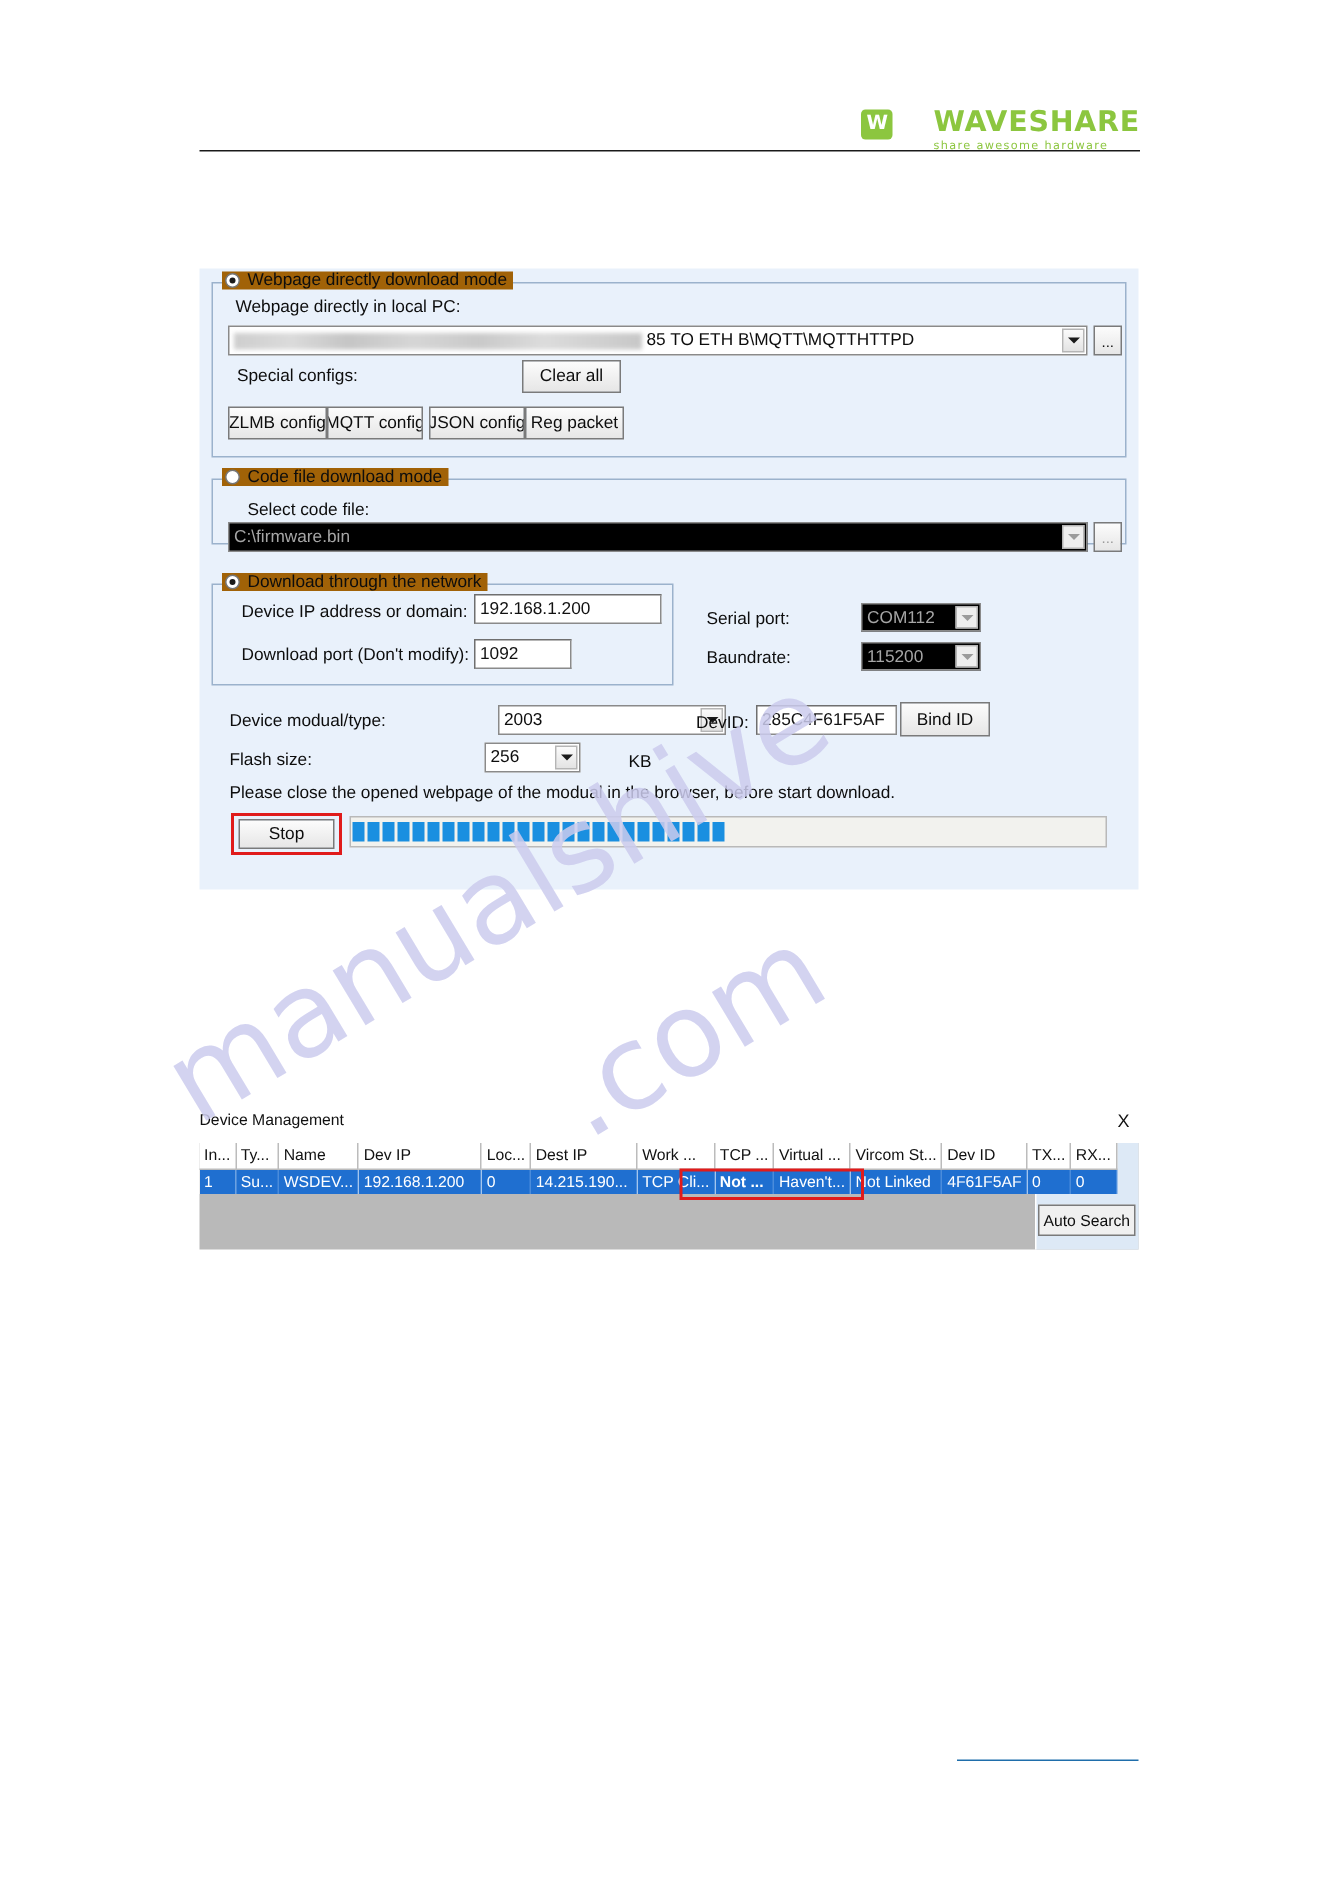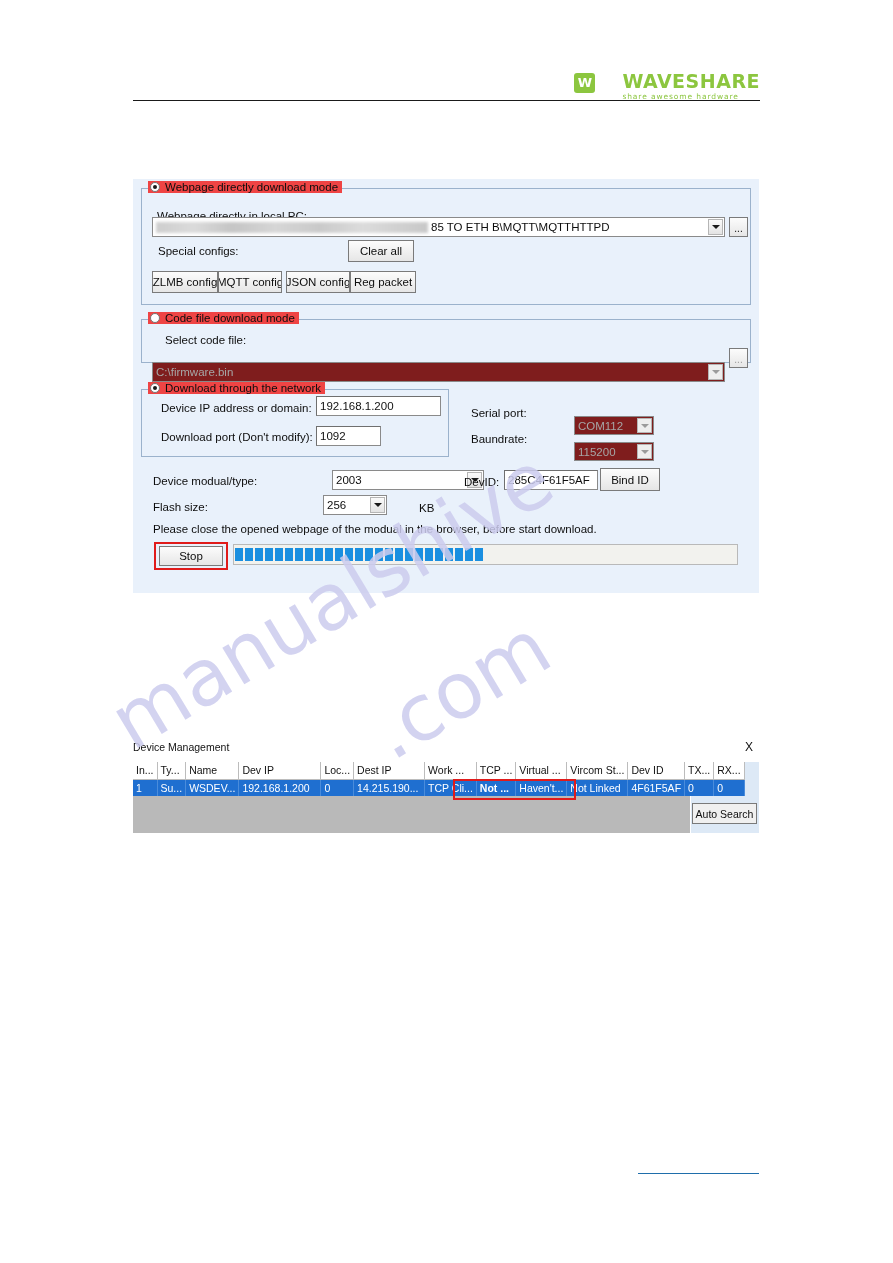--- a/index.html
+++ b/index.html
@@ -121,21 +121,21 @@
 
   .grp {
     position: absolute;
     border: 1px solid #9bb2cc;
     background: transparent;
     box-sizing: border-box;
   }
   .grp-hdr {
     position: absolute;
     top: -8px; left: 6px;
-    background: #ef4444;
+    background: #a16207;
     padding: 0 4px 0 2px;
     display: flex;
     align-items: center;
     white-space: nowrap;
     font-size: 11.5px;
   }
   .radio {
     width: 10px; height: 10px;
     border: 1px solid #767676;
     border-radius: 50%;
@@ -178,21 +178,21 @@
     box-sizing: border-box;
     background: #ffffff;
     border: 1px solid #8a8a8a;
     display: flex;
     align-items: center;
     font-size: 11.5px;
     padding: 0 3px;
     overflow: hidden;
     white-space: nowrap;
   }
-  .combo.dim { background: #7f1d1d; color: #a6a6a6; margin-top: 14px; }
+  .combo.dim { background: #000000; color: #a6a6a6; }
   .combo .arrow {
     position: absolute;
     right: 1px; top: 1px; bottom: 1px;
     width: 15px;
     background: linear-gradient(#fbfbfb, #e3e3e3);
     border: 1px solid #b5b5b5;
     box-sizing: border-box;
     display: flex;
     align-items: center;
     justify-content: center;
@@ -346,21 +346,21 @@
 <div class="footer-rule"></div>
 
 <div class="dlg">
 
   <div class="grp" style="left:8px; top:9px; width:610px; height:117px;">
     <div class="grp-hdr">
       <span class="radio on"></span>
       <span>Webpage directly download mode</span>
     </div>
   </div>
-  <div class="lbl" style="left:24px; top:20px;margin-top:11px;">Webpage directly in local PC:</div>
+  <div class="lbl" style="left:24px; top:20px;">Webpage directly in local PC:</div>
   <div class="combo" style="left:19px; top:38px; width:573px; height:20px;">
     <span class="redact"></span>
     <span style="position:relative; left:275px;">85 TO ETH B\MQTT\MQTTHTTPD</span>
     <span class="arrow">
         <i class="caret"></i>
       </span>
   </div>
   <div class="btn" style="left:596px; top:38px; width:19px; height:20px; font-size:10px; align-items:flex-end; padding-bottom:2px;">...</div>
 
   <div class="lbl" style="left:25px; top:66px;">Special configs:</div>

